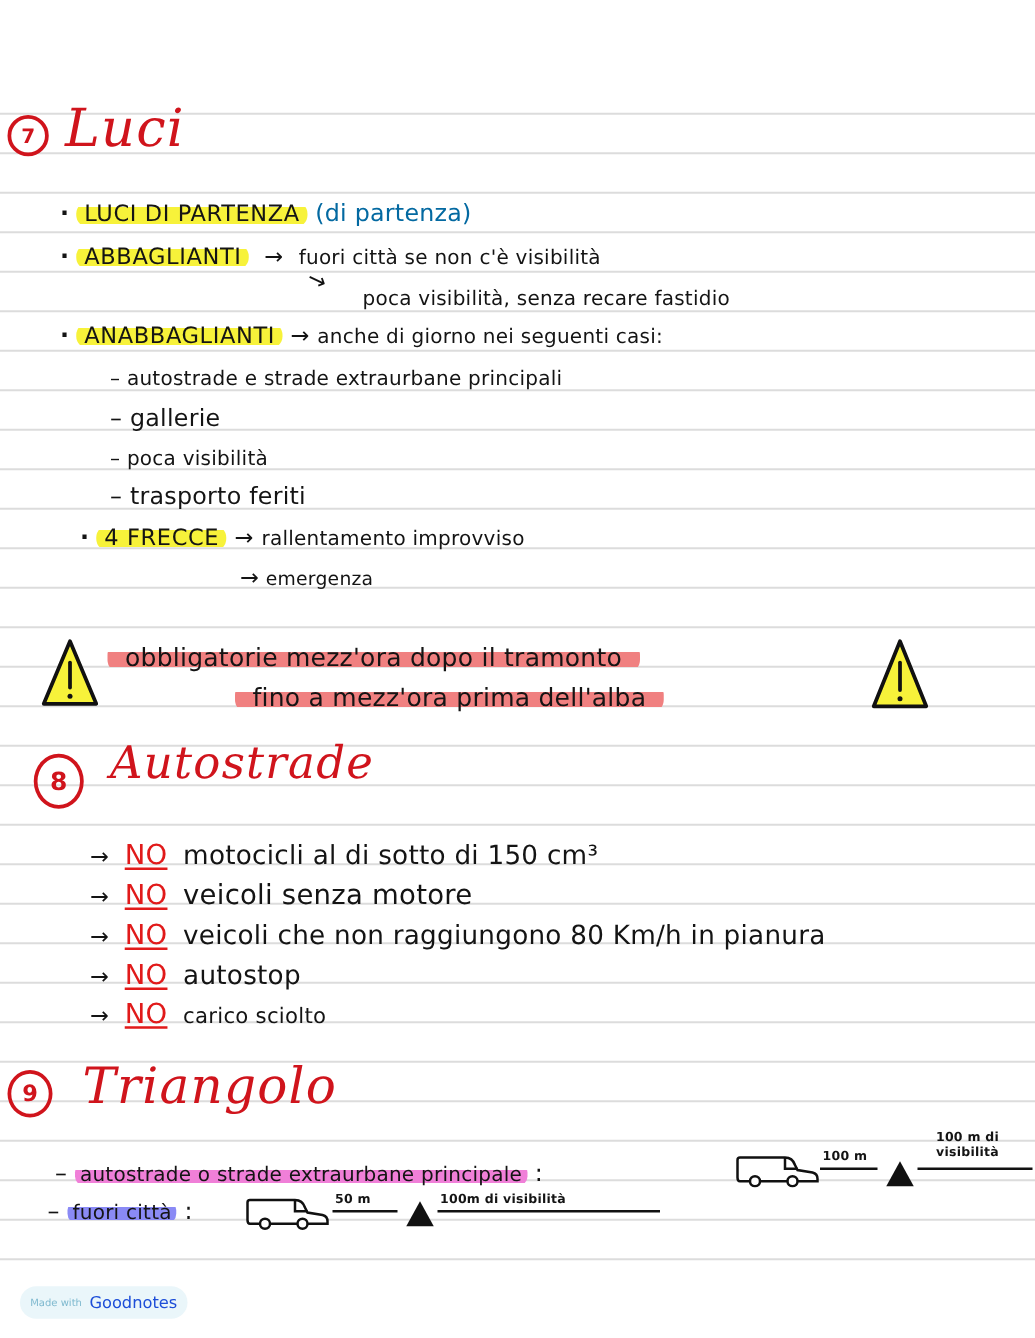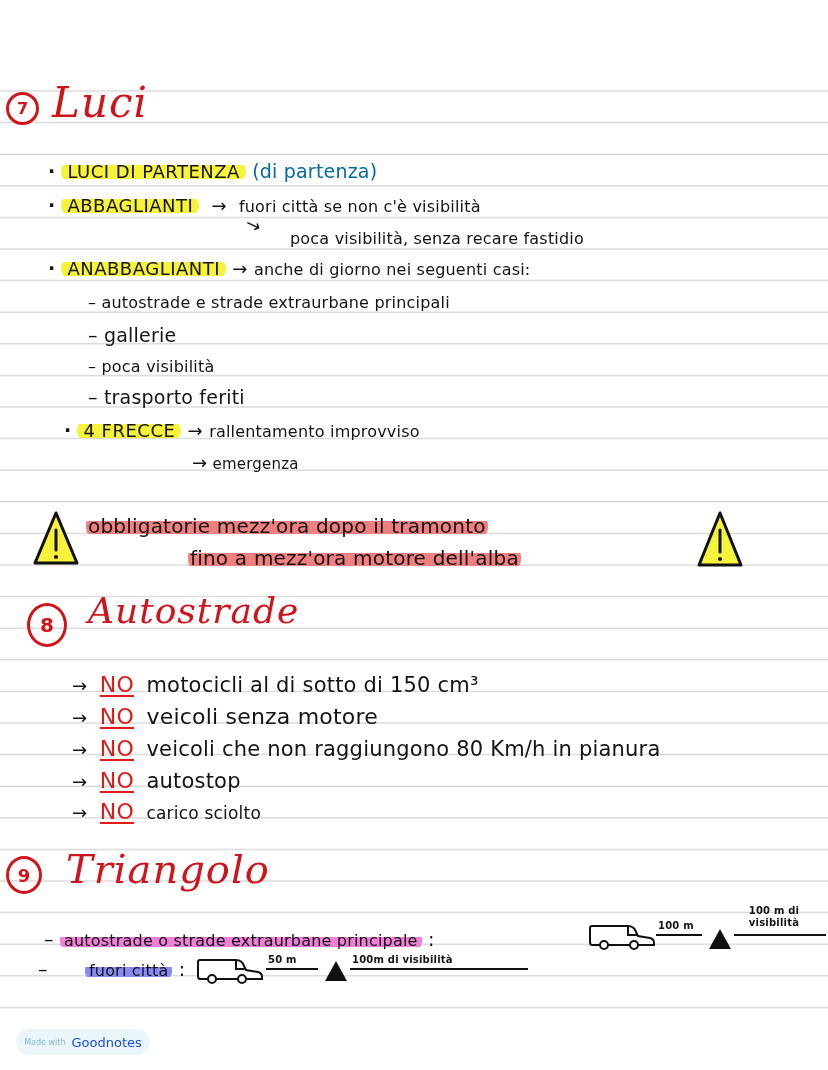--- a/index.html
+++ b/index.html
@@ -17,23 +17,23 @@
   .title {
     font-family:"DejaVu Serif", serif; font-style:italic;
     color:#d0141c; font-size:42px; letter-spacing:1px;
   }
   .num-circle {
     position:absolute; border:3px solid #d0141c; border-radius:50%;
     color:#d0141c; font-family:"DejaVu Sans", sans-serif; font-weight:bold;
     display:flex; align-items:center; justify-content:center;
   }
   .hl-yellow { background:linear-gradient(transparent 20%, #f7f23a 20%, #f7f23a 85%, transparent 85%); border-radius:10px; padding:0 6px; }
-  .hl-red { background:linear-gradient(transparent 30%, #f08080 30%, #f08080 82%, transparent 82%); border-radius:10px; padding:0 2px; }
+  .hl-red { background:linear-gradient(transparent 30%, #f08080 30%, #f08080 82%, transparent 82%); border-radius:10px; padding:0 14px; }
   .hl-pink { background:linear-gradient(transparent 30%, #f07fd8 30%, #f07fd8 85%, transparent 85%); border-radius:8px; padding:0 4px; }
-  .hl-blue { background:linear-gradient(transparent 30%, #8a8af5 30%, #8a8af5 85%, transparent 85%); border-radius:8px; padding:0 4px;margin-left:31px; }
+  .hl-blue { background:linear-gradient(transparent 30%, #8a8af5 30%, #8a8af5 85%, transparent 85%); border-radius:8px; padding:0 4px; }
   .caps { font-size:18px; letter-spacing:0.5px; }
   .gray { color:#0369a1; }
   .bullet { font-weight:bold; margin-right:6px; }
   .arrow { font-size:18px; }
   .no-label { color:#e11a1a; font-size:22px; text-decoration:underline; text-decoration-thickness:2px; text-underline-offset:3px; }
   .badge {
     position:absolute; left:16px; top:1029px; width:134px; height:26px;
     background:#eaf6fa; border-radius:13px;
     display:flex; align-items:center; justify-content:center; gap:6px;
   }
@@ -118,21 +118,21 @@
   <polygon points="24,3 45,53 3,53" fill="#f7f23a" stroke="#111" stroke-width="3" stroke-linejoin="round"></polygon>
   <line x1="24" y1="20" x2="24" y2="40" stroke="#111" stroke-width="3" stroke-linecap="round"></line>
   <circle cx="24" cy="47" r="2" fill="#111"></circle>
 </svg>
 <svg class="abs" style="left:696px;top:510px;" width="48" height="58" viewBox="0 0 48 58">
   <polygon points="24,3 45,55 3,55" fill="#f7f23a" stroke="#111" stroke-width="3" stroke-linejoin="round"></polygon>
   <line x1="24" y1="20" x2="24" y2="42" stroke="#111" stroke-width="3" stroke-linecap="round"></line>
   <circle cx="24" cy="49" r="2" fill="#111"></circle>
 </svg>
 <div class="abs hw" style="left:86px;top:514px;"><span class="hl-red" style="font-size:20px;">obbligatorie mezz'ora dopo il tramonto</span></div>
-<div class="abs hw" style="left:188px;top:546px;"><span class="hl-red" style="font-size:20px;">fino a mezz'ora motore dell'alba</span></div>
+<div class="abs hw" style="left:188px;top:546px;"><span class="hl-red" style="font-size:20px;">fino a mezz'ora prima dell'alba</span></div>
 
 <div class="num-circle" style="left:27px;top:603px;width:34px;height:38px;font-size:20px;">
     <span>8</span>
   </div>
 <div class="abs title" style="left:88px;top:590px;font-size:36px;">Autostrade</div>
 
 <div class="abs hw" style="left:72px;top:672px;">
   <span class="arrow">→</span>&nbsp;
   <span class="no-label">NO</span>&nbsp;
   <span style="font-size:21px;">motocicli al di sotto di 150 cm³</span>

